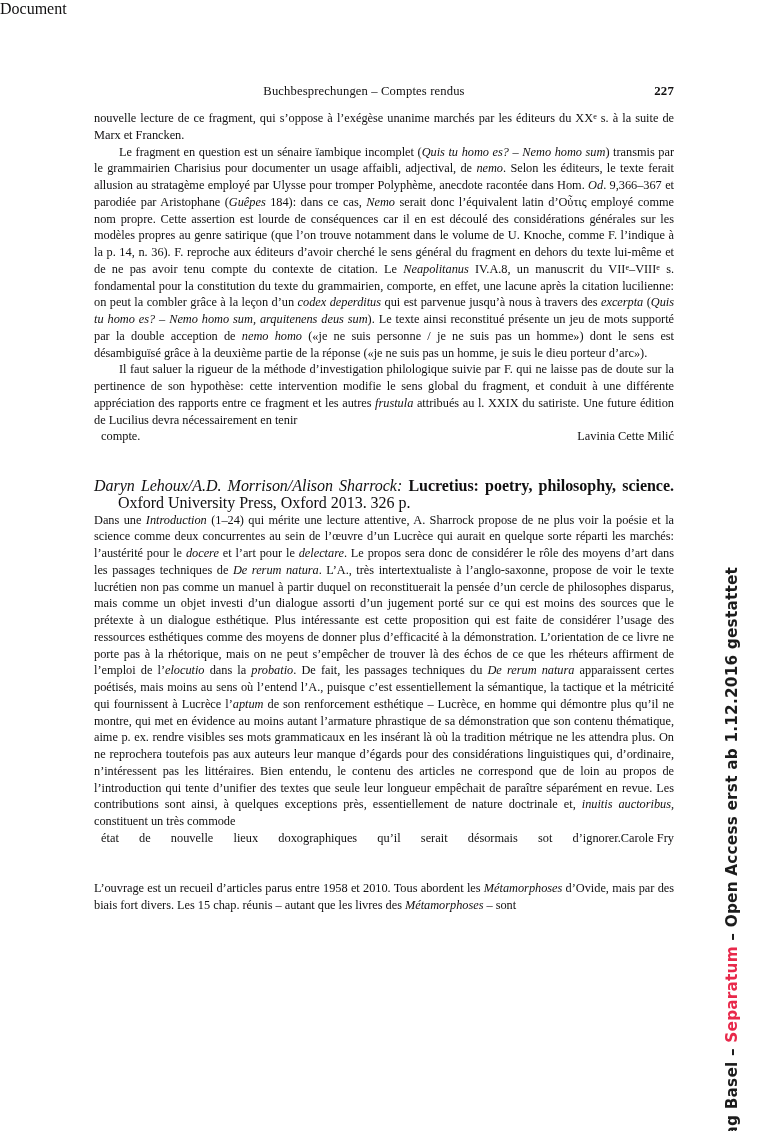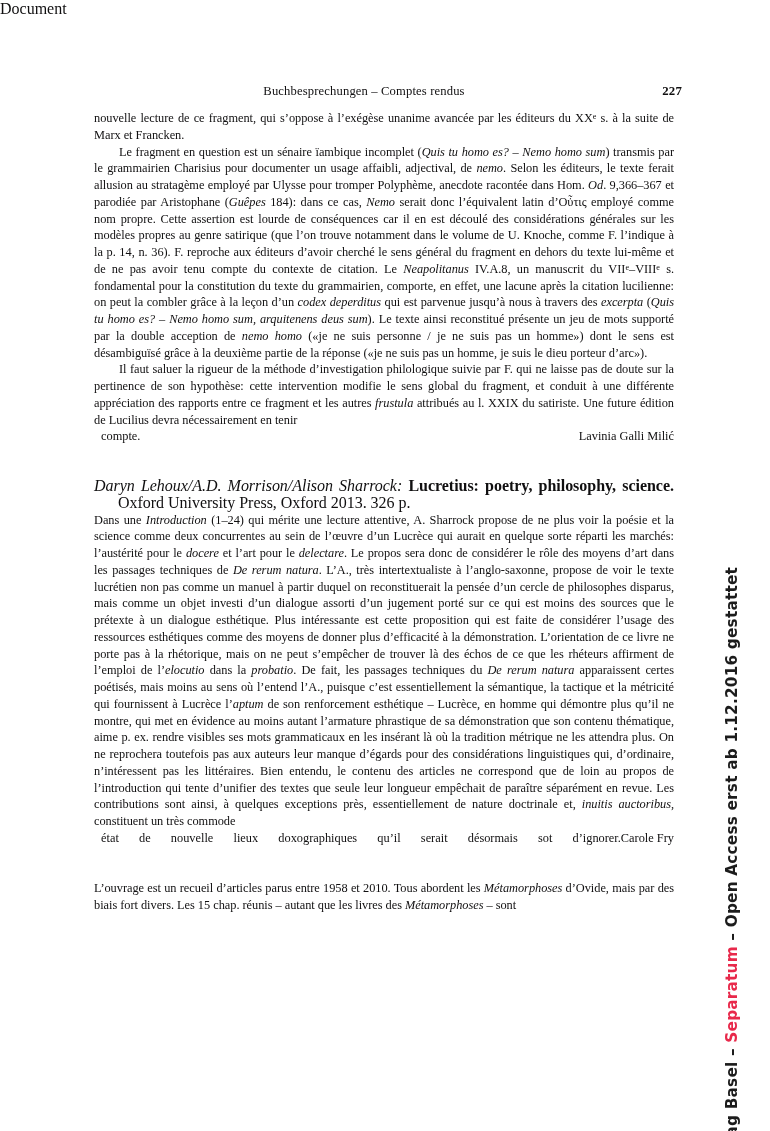--- a/index.html
+++ b/index.html
@@ -35,21 +35,21 @@
   .runhead-title {
     position: absolute;
     left: 0;
     top: 0;
     width: 540px;
     text-align: center;
     letter-spacing: 0.15px;
   }
   .runhead-folio {
     position: absolute;
-    right: 8px;
+    right: 16px;
     top: 0;
     font-weight: bold;
     font-size: 12.8px;
     letter-spacing: 0.2px;
   }
 
   
   .column {
     position: absolute;
     left: 94px;
@@ -137,27 +137,27 @@
 
   <div class="runhead">
     <div class="runhead-title">Buchbesprechungen – Comptes rendus</div>
     <div class="runhead-folio">227</div>
   </div>
 
   <div class="column">
 
     <div>
 
-      <p><span>nouvelle lecture de ce fragment, qui s’oppose à l’exégèse unanime avancée par les éditeurs du XX</span><sup>e</sup><span> s. à la suite de Marx et Francken.</span></p>
+      <p><span>nouvelle lecture de ce fragment, qui s’oppose à l’exégèse unanime marchés par les éditeurs du XX</span><sup>e</sup><span> s. à la suite de Marx et Francken.</span></p>
 
       <p class="indent"><span>Le fragment en question est un sénaire ïambique incomplet (</span><i>Quis tu homo es? – Nemo homo sum</i><span>) transmis par le grammairien Charisius pour documenter un usage affaibli, adjectival, de </span><i>nemo</i><span>. Selon les éditeurs, le texte ferait allusion au stratagème employé par Ulysse pour tromper Polyphème, anecdote racontée dans Hom. </span><i>Od</i><span>. 9,366–367 et parodiée par Aristophane (</span><i>Guêpes</i><span> 184): dans ce cas, </span><i>Nemo</i><span> serait donc l’équivalent latin d’Οὖτις employé comme nom propre. Cette assertion est lourde de conséquences car il en est découlé des considérations générales sur les modèles propres au genre satirique (que l’on trouve notamment dans le volume de U. Knoche, comme F. l’indique à la p. 14, n. 36). F. reproche aux éditeurs d’avoir cherché le sens général du fragment en dehors du texte lui-même et de ne pas avoir tenu compte du contexte de citation. Le </span><i>Neapolitanus</i><span> IV.A.8, un manuscrit du VII</span><sup>e</sup><span>–VIII</span><sup>e</sup><span> s. fondamental pour la constitution du texte du grammairien, comporte, en effet, une lacune après la citation lucilienne: on peut la combler grâce à la leçon d’un </span><i>codex deperditus</i><span> qui est parvenue jusqu’à nous à travers des </span><i>excerpta</i><span> (</span><i>Quis tu homo es? – Nemo homo sum, arquitenens deus sum</i><span>). Le texte ainsi reconstitué présente un jeu de mots supporté par la double acception de </span><i>nemo homo</i><span> («je ne suis personne / je ne suis pas un homme») dont le sens est désambiguïsé grâce à la deuxième partie de la réponse («je ne suis pas un homme, je suis le dieu porteur d’arc»).</span></p>
 
       <p class="indent"><span>Il faut saluer la rigueur de la méthode d’investigation philologique suivie par F. qui ne laisse pas de doute sur la pertinence de son hypothèse: cette intervention modifie le sens global du fragment, et conduit à une différente appréciation des rapports entre ce fragment et les autres </span><i>frustula</i><span> attribués au l. XXIX du satiriste. Une future édition de Lucilius devra nécessairement en tenir</span></p>
 
-      <div class="sig-line"><span class="sig-right">Lavinia Galli Milić</span><span class="sig-left">compte.</span></div>
+      <div class="sig-line"><span class="sig-right">Lavinia Cette Milić</span><span class="sig-left">compte.</span></div>
 
     </div>
 
     <div class="entry">
       <p class="entry-head"><i>Daryn Lehoux/A.D. Morrison/Alison Sharrock:</i> <b>Lucretius: poetry, philosophy, science.</b> <span>Oxford University Press, Oxford 2013. 326 p.</span></p>
 
       <p class="entry-body"><span>Dans une </span><i>Introduction</i><span> (1–24) qui mérite une lecture attentive, A. Sharrock propose de ne plus voir la poésie et la science comme deux concurrentes au sein de l’œuvre d’un Lucrèce qui aurait en quelque sorte réparti les marchés: l’austérité pour le </span><i>docere</i><span> et l’art pour le </span><i>delectare</i><span>. Le propos sera donc de considérer le rôle des moyens d’art dans les passages techniques de </span><i>De rerum natura</i><span>. L’A., très intertextualiste à l’anglo-saxonne, propose de voir le texte lucrétien non pas comme un manuel à partir duquel on reconstituerait la pensée d’un cercle de philosophes disparus, mais comme un objet investi d’un dialogue assorti d’un jugement porté sur ce qui est moins des sources que le prétexte à un dialogue esthétique. Plus intéressante est cette proposition qui est faite de considérer l’usage des ressources esthétiques comme des moyens de donner plus d’efficacité à la démonstration. L’orientation de ce livre ne porte pas à la rhétorique, mais on ne peut s’empêcher de trouver là des échos de ce que les rhéteurs affirment de l’emploi de l’</span><i>elocutio</i><span> dans la </span><i>probatio</i><span>. De fait, les passages techniques du </span><i>De rerum natura</i><span> apparaissent certes poétisés, mais moins au sens où l’entend l’A., puisque c’est essentiellement la sémantique, la tactique et la métricité qui fournissent à Lucrèce l’</span><i>aptum</i><span> de son renforcement esthétique – Lucrèce, en homme qui démontre plus qu’il ne montre, qui met en évidence au moins autant l’armature phrastique de sa démonstration que son contenu thématique, aime p. ex. rendre visibles ses mots grammaticaux en les insérant là où la tradition métrique ne les attendra plus. On ne reprochera toutefois pas aux auteurs leur manque d’égards pour des considérations linguistiques qui, d’ordinaire, n’intéressent pas les littéraires. Bien entendu, le contenu des articles ne correspond que de loin au propos de l’introduction qui tente d’unifier des textes que seule leur longueur empêchait de paraître séparément en revue. Les contributions sont ainsi, à quelques exceptions près, essentiellement de nature doctrinale et, </span><i>inuitis auctoribus</i><span>, constituent un très commode</span></p>
 
       <div class="sig-line"><span class="sig-right">Carole Fry</span><span class="sig-left">état de nouvelle lieux doxographiques qu’il serait désormais sot d’ignorer.</span></div>
     </div>

